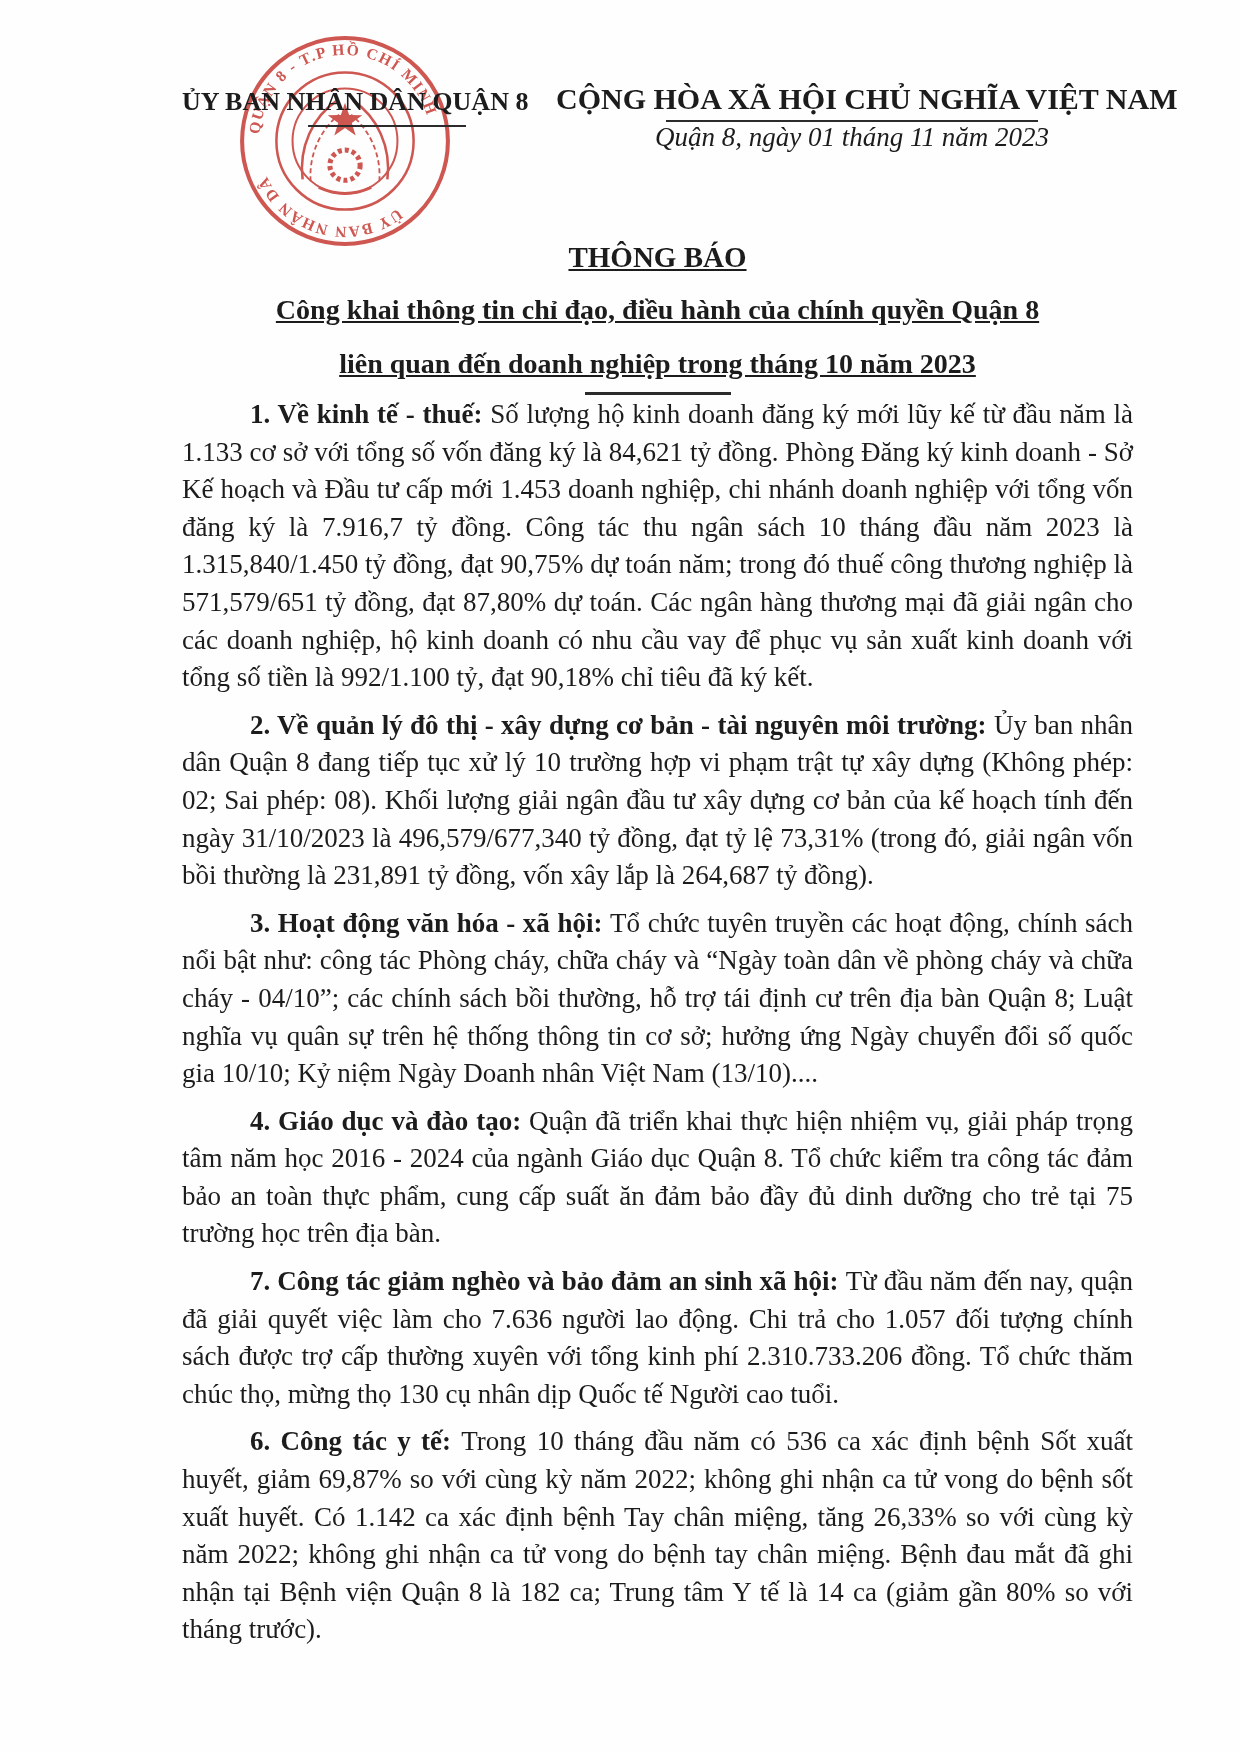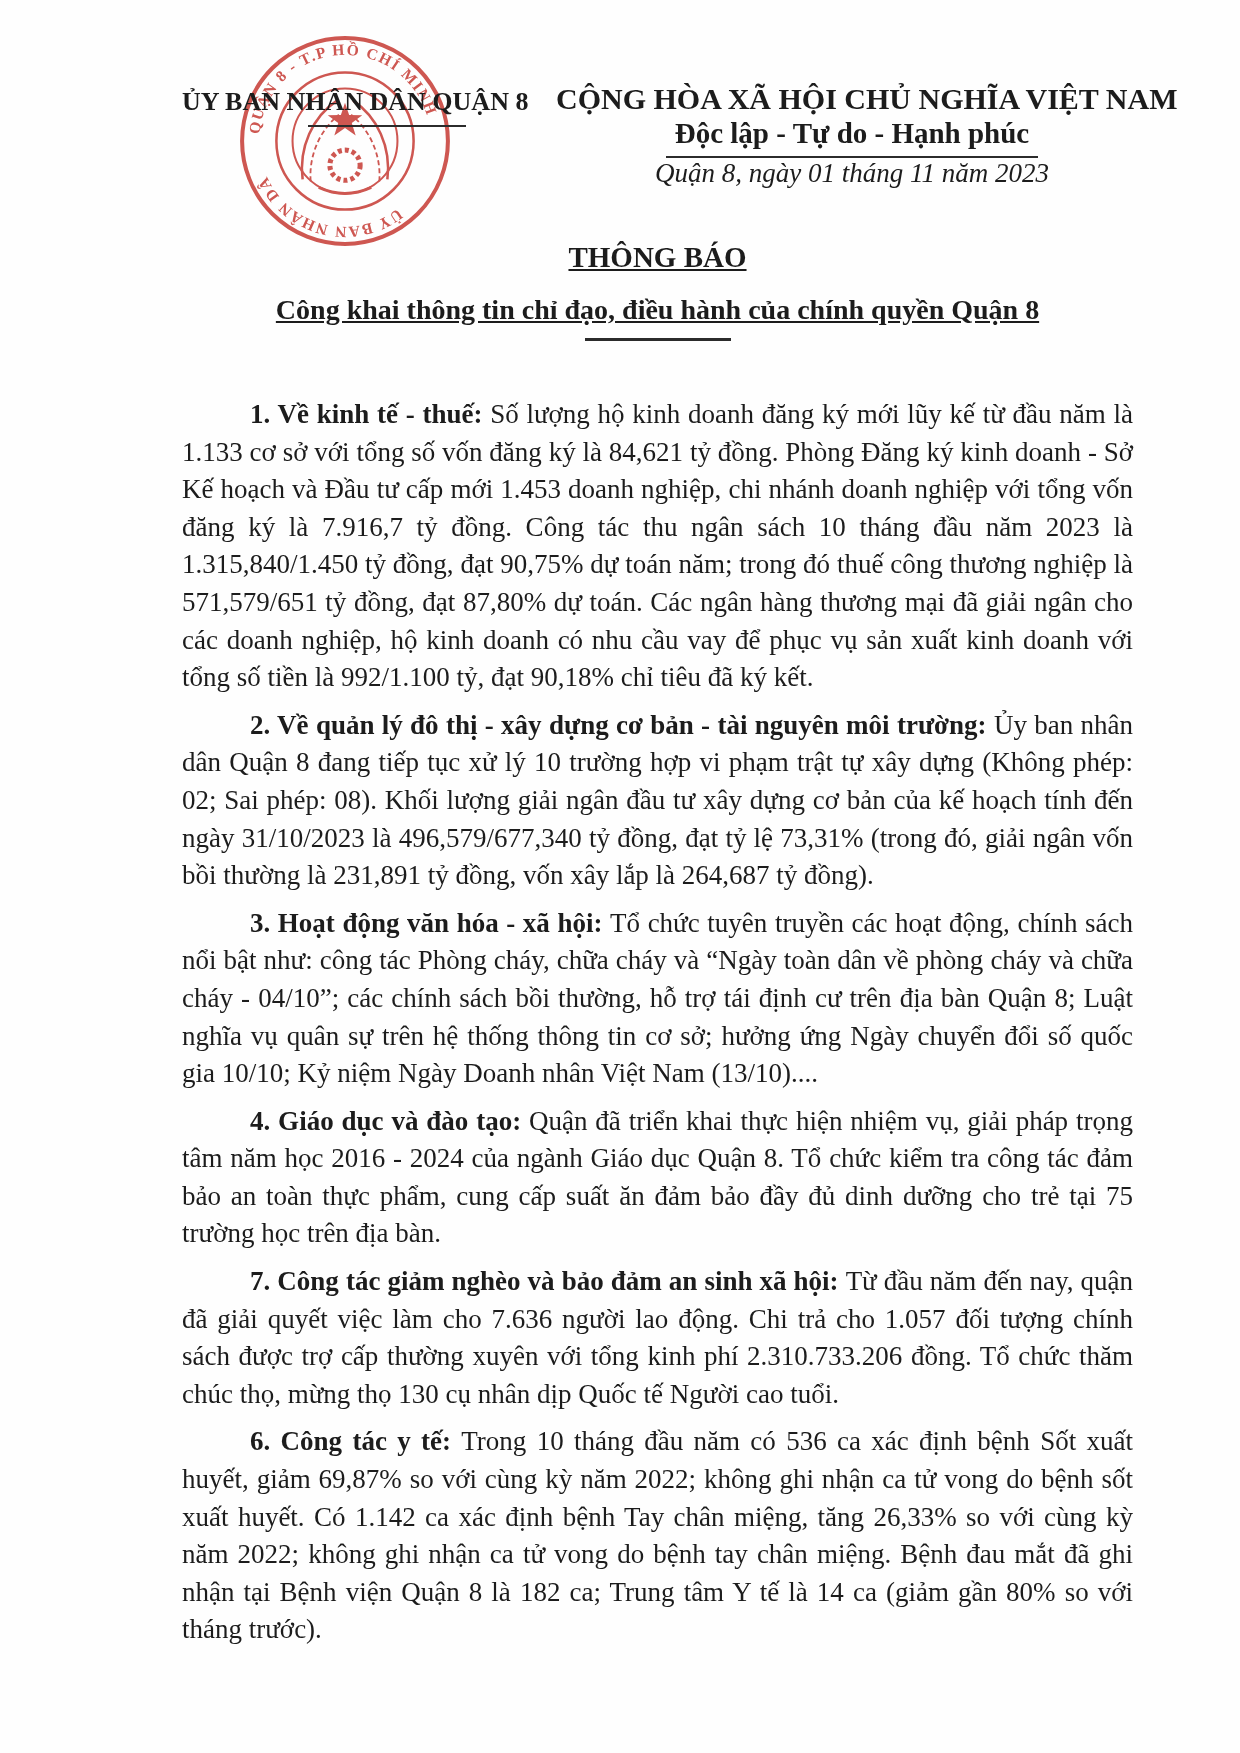--- a/index.html
+++ b/index.html
@@ -74,28 +74,28 @@
     </g>
   </svg>
 
   <div class="hdr-left">
     <div>ỦY BAN NHÂN DÂN QUẬN 8</div>
     <div class="rule-left"></div>
   </div>
 
   <div class="hdr-right">
     <div class="republic">CỘNG HÒA XÃ HỘI CHỦ NGHĨA VIỆT NAM</div>
-    <div class="motto">Độc lập - Tự do - Hạnh phúc</div>
     <div class="rule-right"></div>
     <div class="place-date">Quận 8, ngày 01 tháng 11 năm 2023</div>
   </div>
 
   <div class="title-block">
     <div class="doc-type">THÔNG BÁO</div>
     <div class="subtitle">Công khai thông tin chỉ đạo, điều hành của chính quyền Quận 8</div>
+    <div class="subtitle">liên quan đến doanh nghiệp trong tháng 10 năm 2023</div>
     <div class="rule-title"></div>
   </div>
 
   <div class="doc-body">
     <div id="paragraph-list">
         <p><b>1. Về kinh tế - thuế: </b><span>Số lượng hộ kinh doanh đăng ký mới lũy kế từ đầu năm là 1.133 cơ sở với tổng số vốn đăng ký là 84,621 tỷ đồng. Phòng Đăng ký kinh doanh - Sở Kế hoạch và Đầu tư cấp mới 1.453 doanh nghiệp, chi nhánh doanh nghiệp với tổng vốn đăng ký là 7.916,7 tỷ đồng. Công tác thu ngân sách 10 tháng đầu năm 2023 là 1.315,840/1.450 tỷ đồng, đạt 90,75% dự toán năm; trong đó thuế công thương nghiệp là 571,579/651 tỷ đồng, đạt 87,80% dự toán. Các ngân hàng thương mại đã giải ngân cho các doanh nghiệp, hộ kinh doanh có nhu cầu vay để phục vụ sản xuất kinh doanh với tổng số tiền là 992/1.100 tỷ, đạt 90,18% chỉ tiêu đã ký kết.</span></p>
         <p><b>2. Về quản lý đô thị - xây dựng cơ bản - tài nguyên môi trường: </b><span>Ủy ban nhân dân Quận 8 đang tiếp tục xử lý 10 trường hợp vi phạm trật tự xây dựng (Không phép: 02; Sai phép: 08). Khối lượng giải ngân đầu tư xây dựng cơ bản của kế hoạch tính đến ngày 31/10/2023 là 496,579/677,340 tỷ đồng, đạt tỷ lệ 73,31% (trong đó, giải ngân vốn bồi thường là 231,891 tỷ đồng, vốn xây lắp là 264,687 tỷ đồng).</span></p>
         <p><b>3. Hoạt động văn hóa - xã hội: </b><span>Tổ chức tuyên truyền các hoạt động, chính sách nổi bật như: công tác Phòng cháy, chữa cháy và “Ngày toàn dân về phòng cháy và chữa cháy - 04/10”; các chính sách bồi thường, hỗ trợ tái định cư trên địa bàn Quận 8; Luật nghĩa vụ quân sự trên hệ thống thông tin cơ sở; hưởng ứng Ngày chuyển đổi số quốc gia 10/10; Kỷ niệm Ngày Doanh nhân Việt Nam (13/10)....</span></p>
         <p><b>4. Giáo dục và đào tạo: </b><span>Quận đã triển khai thực hiện nhiệm vụ, giải pháp trọng tâm năm học 2016 - 2024 của ngành Giáo dục Quận 8. Tổ chức kiểm tra công tác đảm bảo an toàn thực phẩm, cung cấp suất ăn đảm bảo đầy đủ dinh dưỡng cho trẻ tại 75 trường học trên địa bàn.</span></p>
         <p><b>7. Công tác giảm nghèo và bảo đảm an sinh xã hội: </b><span>Từ đầu năm đến nay, quận đã giải quyết việc làm cho 7.636 người lao động. Chi trả cho 1.057 đối tượng chính sách được trợ cấp thường xuyên với tổng kinh phí 2.310.733.206 đồng. Tổ chức thăm chúc thọ, mừng thọ 130 cụ nhân dịp Quốc tế Người cao tuổi.</span></p>

